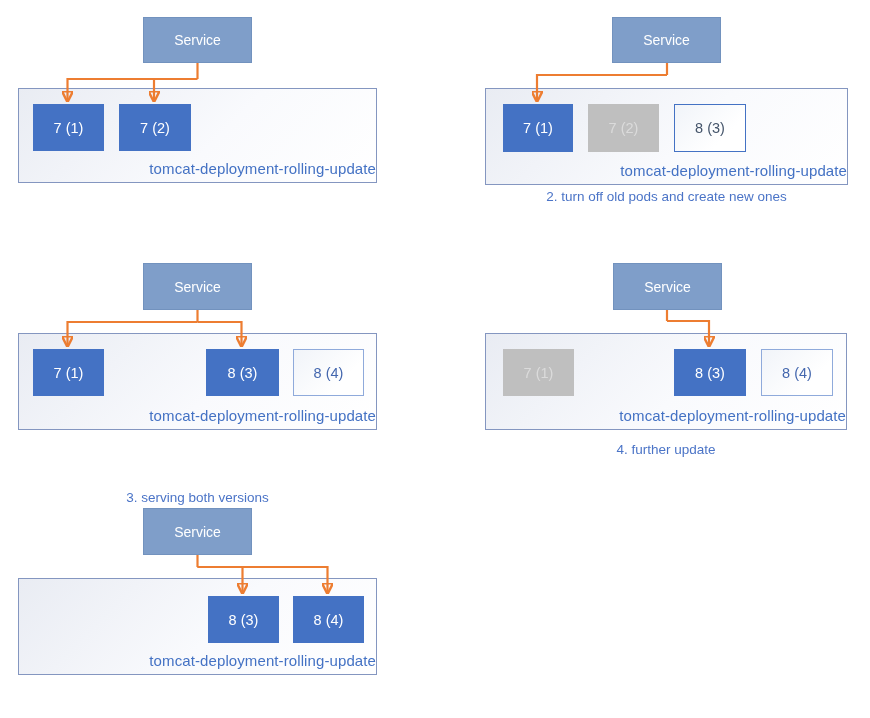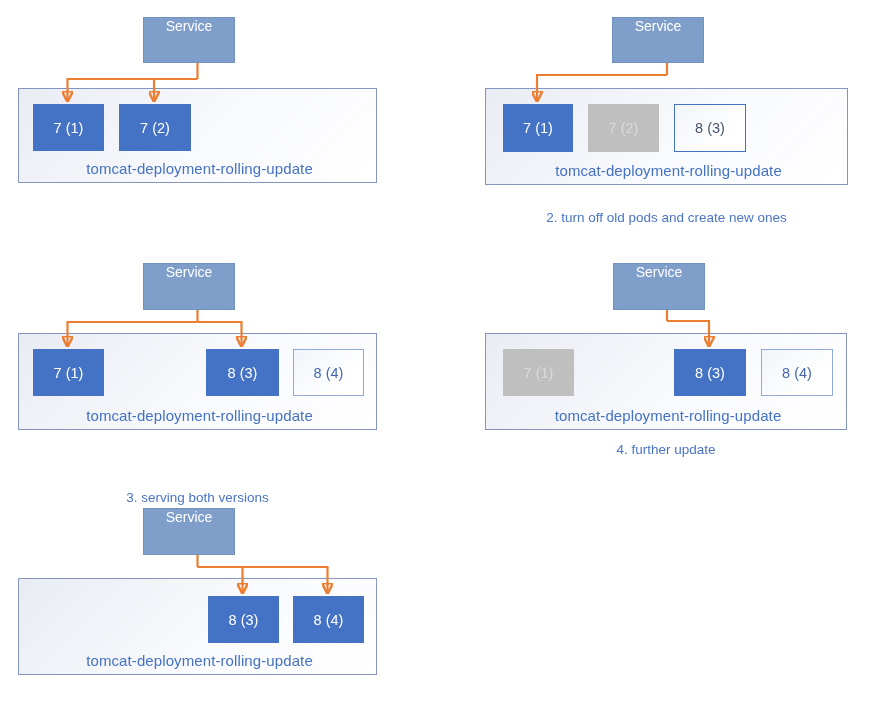--- a/index.html
+++ b/index.html
@@ -12,23 +12,23 @@
 
   .panel{position:absolute;width:435px;height:240px;}
   #p1{left:0;top:0;}
   #p2{left:435px;top:0;}
   #p3{left:0;top:240px;}
   #p4{left:435px;top:240px;}
   #p5{left:0;top:480px;}
 
   
   .service{
-    position:absolute;width:92px;height:46px;z-index:2;
+    position:absolute;width:109px;height:46px;z-index:2;
     background:#7F9EC9;border:1px solid #7292BE;
-    display:flex;justify-content:center;
+    display:flex;align-items:center;justify-content:center;
     color:#ffffff;font-size:14px;box-sizing:border-box;
   }
   #p1 .service{left:143px;top:17px;}
   #p2 .service{left:177px;top:17px;}
   #p3 .service{left:143px;top:23px;height:47px;}
   #p4 .service{left:178px;top:23px;height:47px;}
   #p5 .service{left:143px;top:28px;height:47px;}
 
   
   .deployment{
@@ -36,21 +36,21 @@
     background:linear-gradient(135deg,#e9ecf3 0%,#f9fafd 55%,#ffffff 100%);
     border:1px solid #8496c0;
   }
   #p1 .deployment{left:18px;top:88px;width:359px;height:95px;}
   #p2 .deployment{left:50px;top:88px;width:363px;height:97px;}
   #p3 .deployment{left:18px;top:93px;width:359px;height:97px;}
   #p4 .deployment{left:50px;top:93px;width:362px;height:97px;}
   #p5 .deployment{left:18px;top:98px;width:359px;height:97px;}
 
   .deployment-label{
-    position:absolute;left:4px;right:0;bottom:5px;text-align:center;
+    position:absolute;left:4px;right:0;bottom:5px;text-align:right;
     color:#4472C4;font-size:15px;letter-spacing:0.1px;
   }
 
   
   .pod{
     position:absolute;display:flex;align-items:center;justify-content:center;
     font-size:14.5px;box-sizing:border-box;text-align:right;
   }
   .pod--active{background:#4472C4;color:#ffffff;}
   .pod--terminated{background:#BFBFBF;color:#DBDBDB;}
@@ -78,21 +78,21 @@
 
   
   .arrows{position:absolute;left:0;top:0;width:435px;height:240px;z-index:3;pointer-events:none;}
   .arrows path{fill:none;stroke:#ED7D31;stroke-width:2.2;}
 
   
   .caption{
     position:absolute;text-align:center;color:#4B74C7;font-size:13.5px;
   }
   #p1 .caption{left:18px;width:359px;top:195px;}
-  #p2 .caption{left:50px;width:363px;top:210px;}
+  #p2 .caption{left:50px;width:363px;top:189px;}
   #p3 .caption{left:18px;width:359px;top:202px;margin-top:48px;}
   #p4 .caption{left:50px;width:362px;top:202px;}
   #p5 .caption{left:18px;width:359px;top:208px;}
 </style>
 </head>
 <body>
 
 <div class="canvas">
 
   <section class="panel" id="p1">

